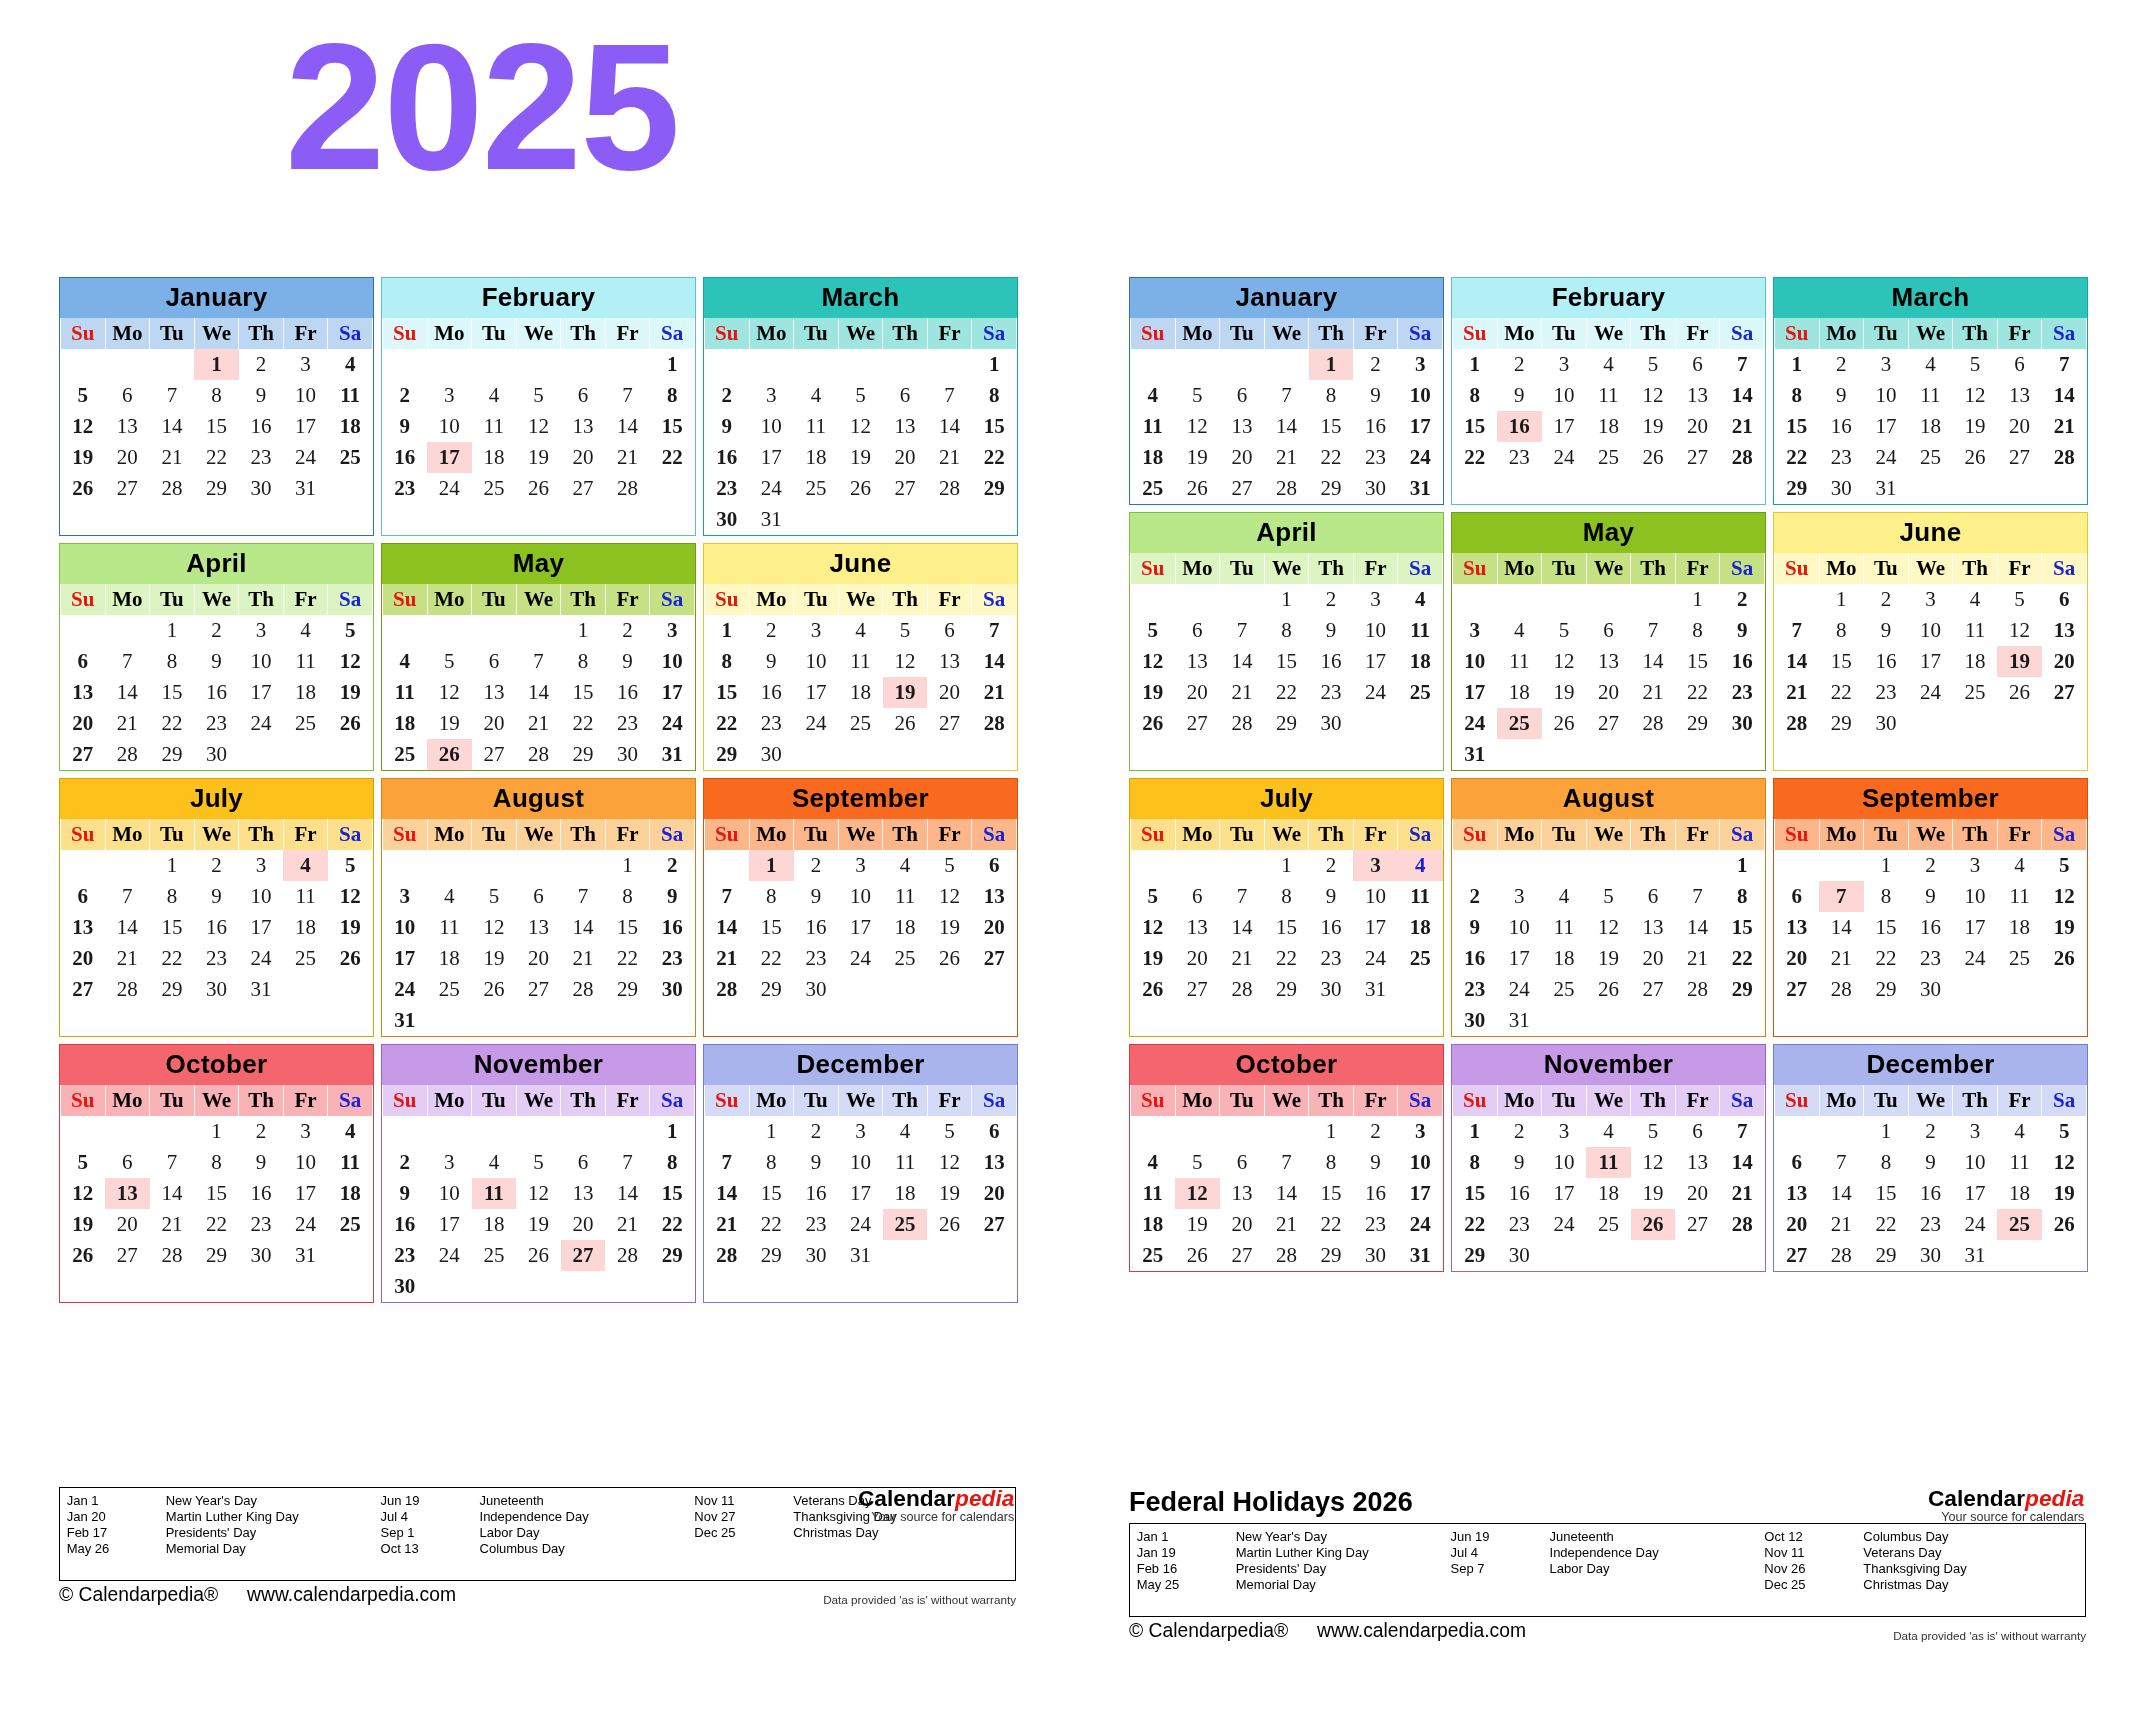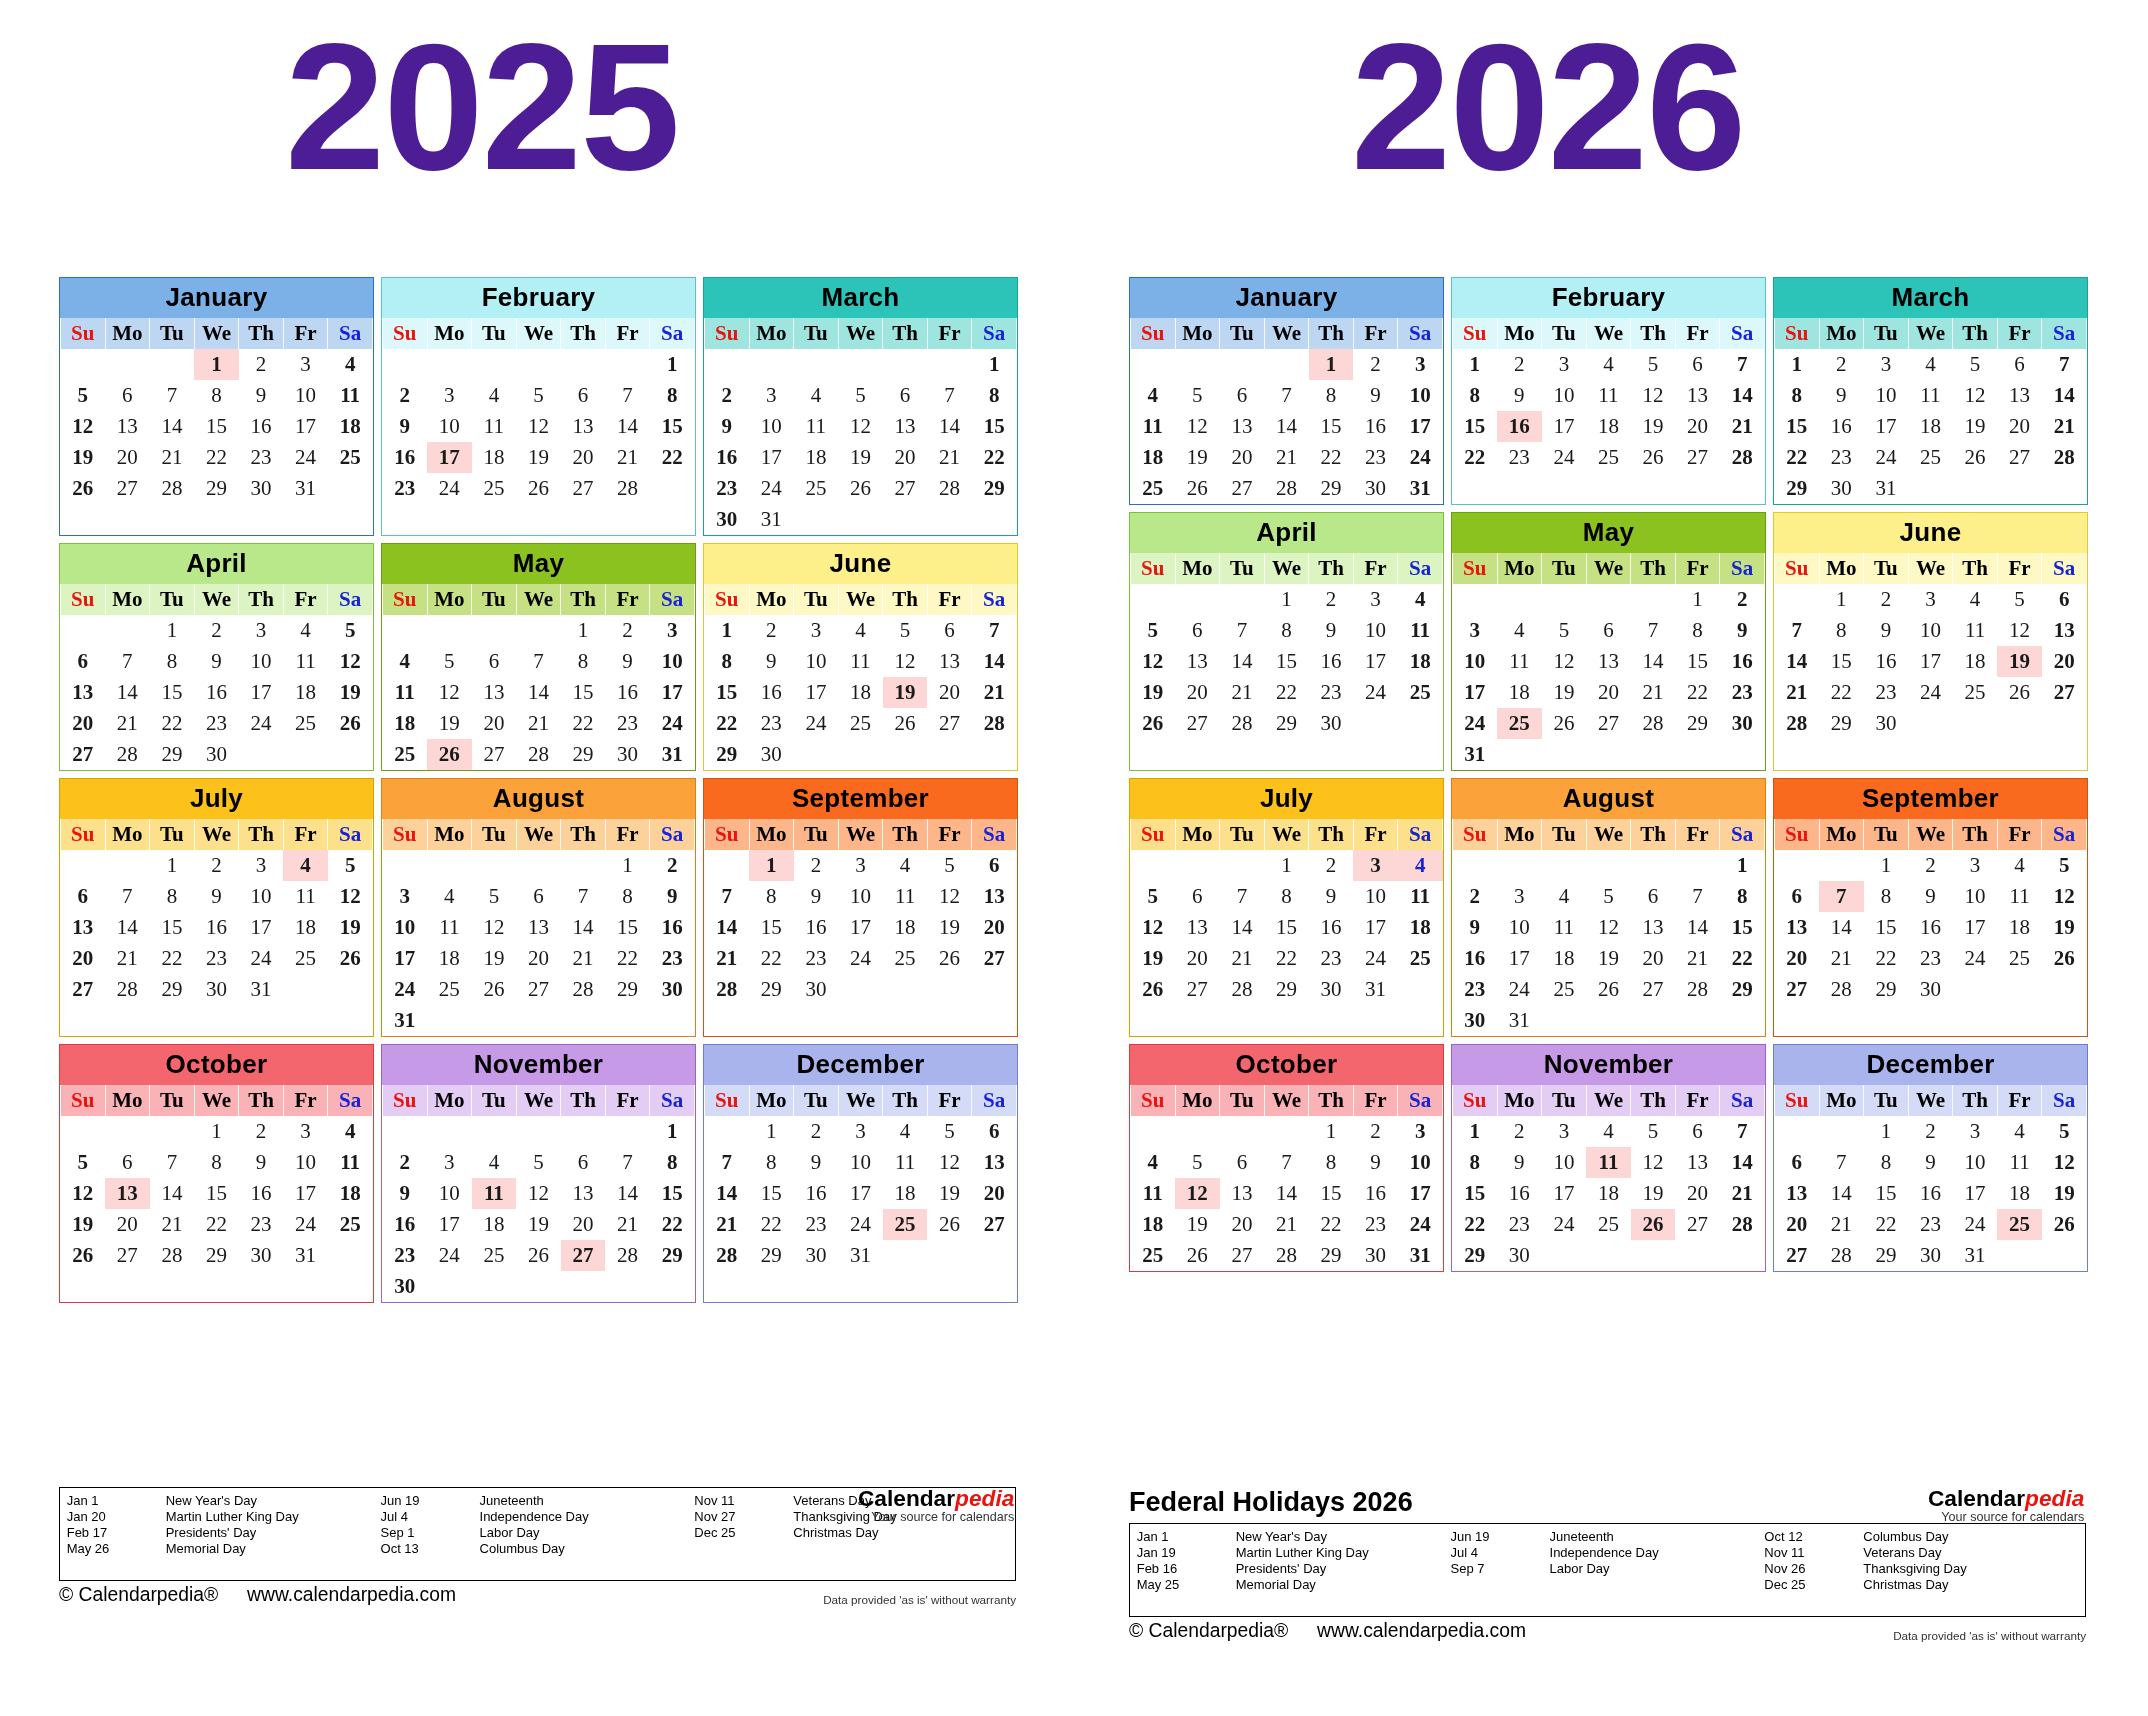--- a/index.html
+++ b/index.html
@@ -9,21 +9,21 @@
     font-family:"Liberation Sans", sans-serif;
     overflow:hidden;
   }
   .page { position:relative; width:2148px; height:1717px; }
 
   .year-title {
     position:absolute;
     font-size:180px;
     font-weight:bold;
     letter-spacing:-1.7px;
-    color:#4c1d95;
+    color:#8b5cf6;
     line-height:1;
   }
   #year-left  { left:285px; top:17px; }
   #year-right { left:1351px; top:17px; }
 
   .calendar-block { position:absolute; top:277px; }
   #block-left  { left:59px; }
   #block-right { left:1129px; }
 
   .months-grid {
@@ -114,21 +114,20 @@
   }
   .hol-footer .copy span { margin-right:23.5px; }
   .hol-footer .warranty { font-size:11.7px; color:#333; }
 </style>
 </head>
 <body>
 
 <div class="page">
 
   <div class="year-title" id="year-left">2025</div>
-  <div class="year-title" id="year-right">2026</div>
 
   <div class="calendar-block" id="block-left">
     <div class="months-grid">
         <div class="month" style="border-color: rgb(47, 111, 181);">
           <div class="month-name" style="background: rgb(124, 177, 232);">January</div>
           <table class="mtable">
             <thead>
               <tr>
                 <th class="sun-h" style="background: rgb(189, 215, 242);">Su</th>
                 <th style="background: rgb(189, 215, 242);">Mo</th>

